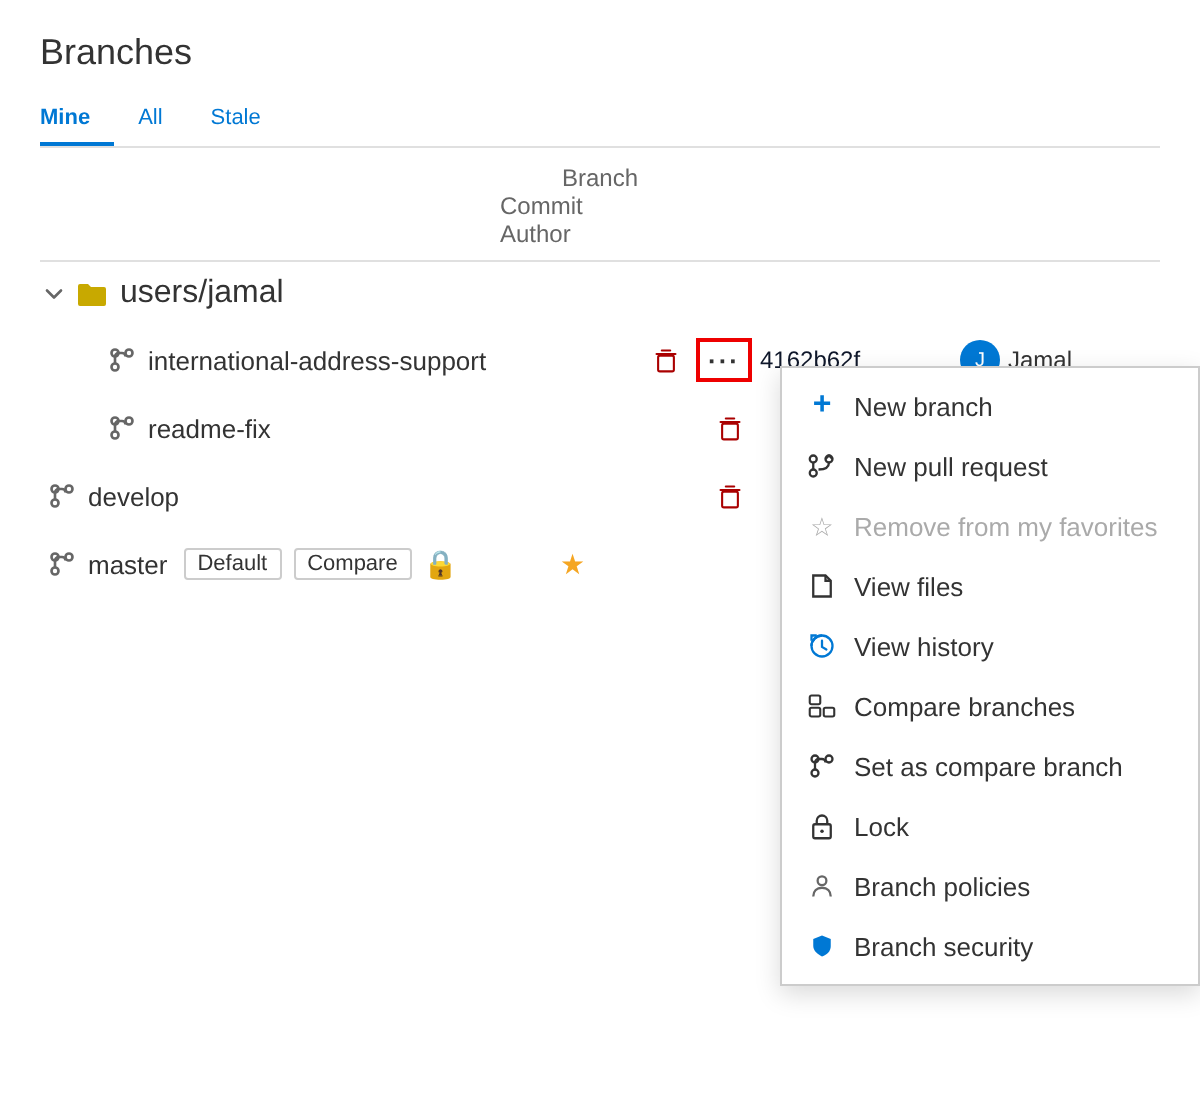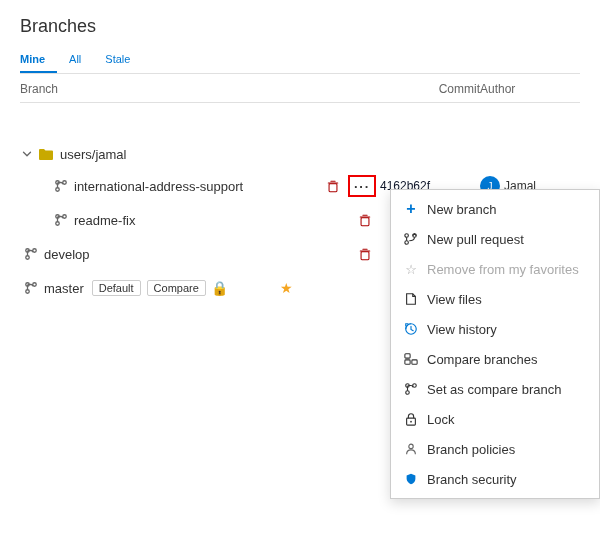--- a/index.html
+++ b/index.html
@@ -47,32 +47,32 @@
       margin-top: 0;
     }
 
     .table-header {
       display: flex;
       align-items: center;
       padding: 8px 0 6px 0;
       border-bottom: 1px solid #e0e0e0;
       font-size: 12px;
       color: #666;
+      flex-direction: column;
     }
 
     .col-branch { flex: 1; }
-    .col-commit { width: 100px; text-align: right; }
+    .col-commit { width: 100px; text-align: left; }
     .col-author { width: 100px; text-align: left; }
 
     .group-row {
       display: flex;
       align-items: center;
       padding: 7px 0;
-      font-size: 13px;
-      margin-top: 36px;
+      font-size: 16px;
     }
 
     .chevron {
       width: 14px;
       height: 14px;
       margin-right: 4px;
       color: #666;
       flex-shrink: 0;
     }
 

